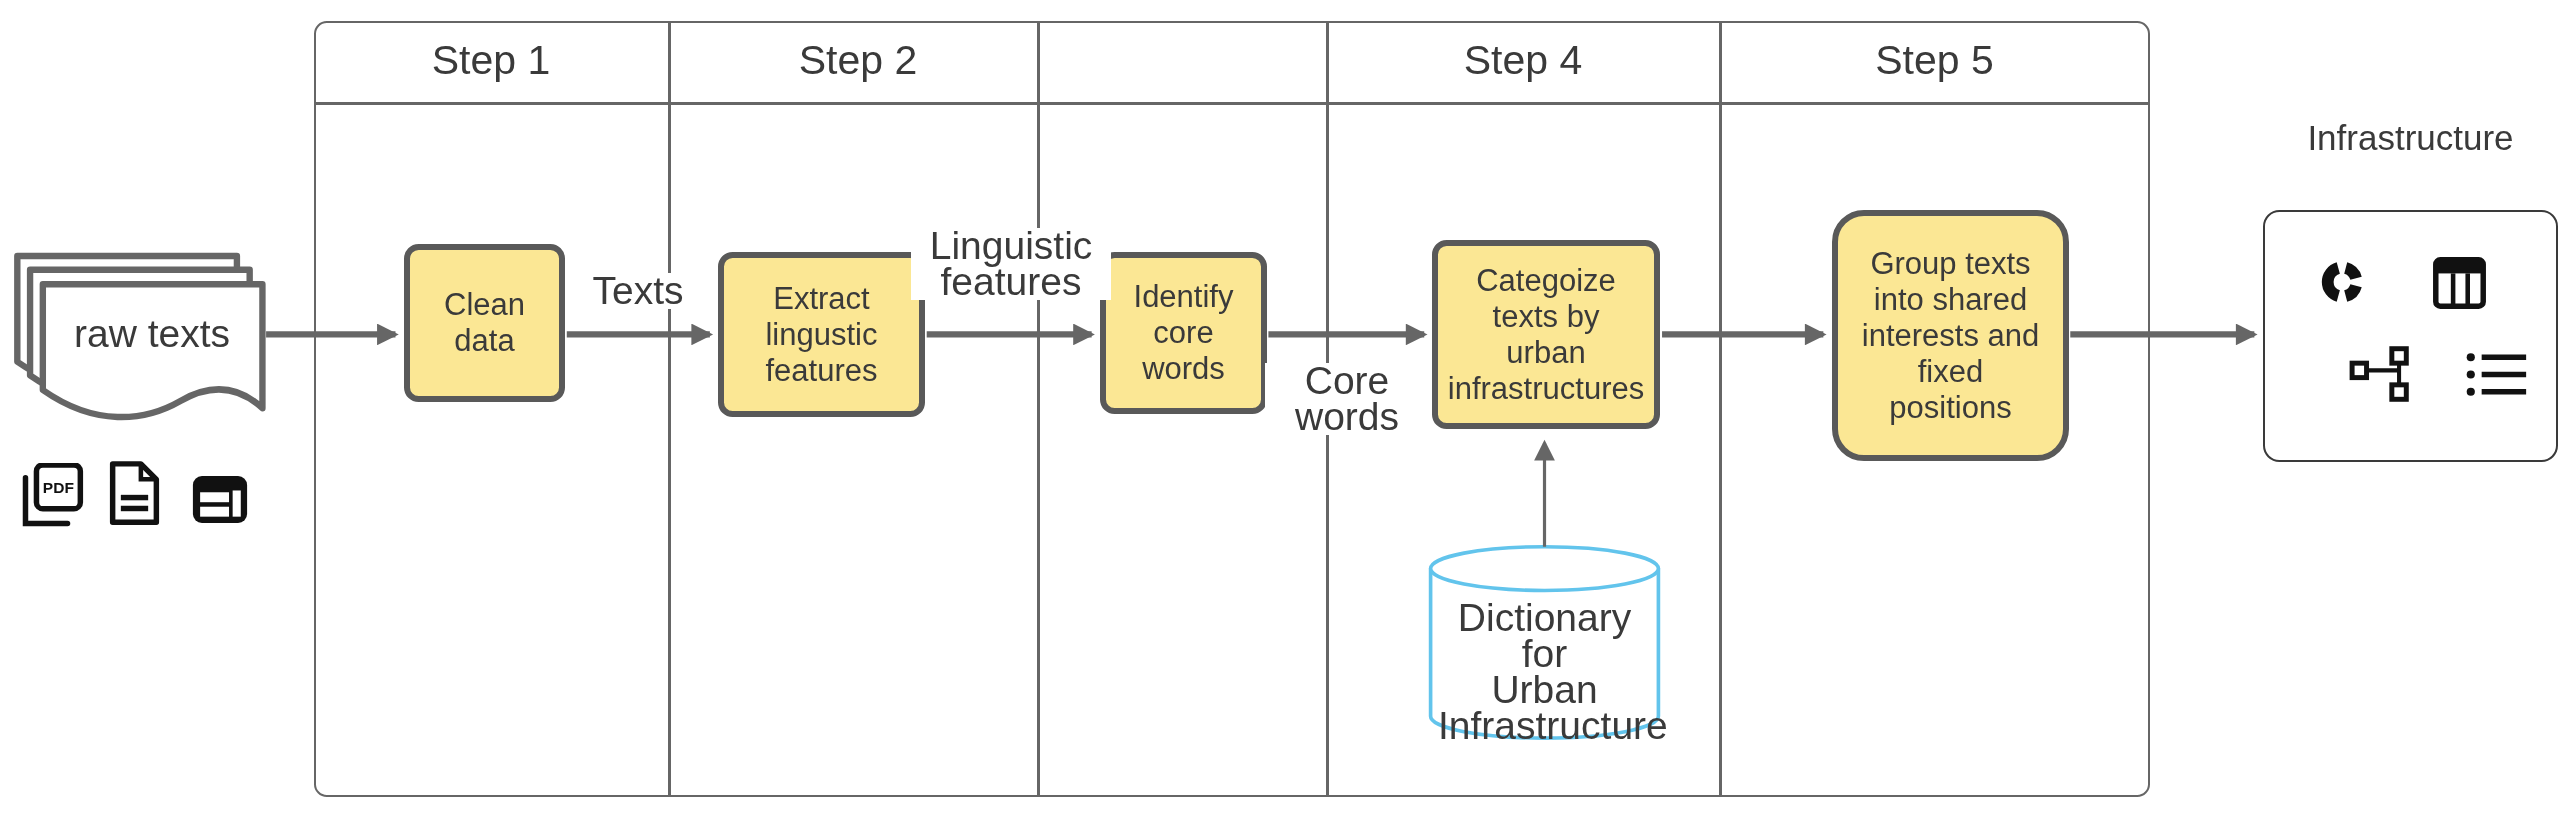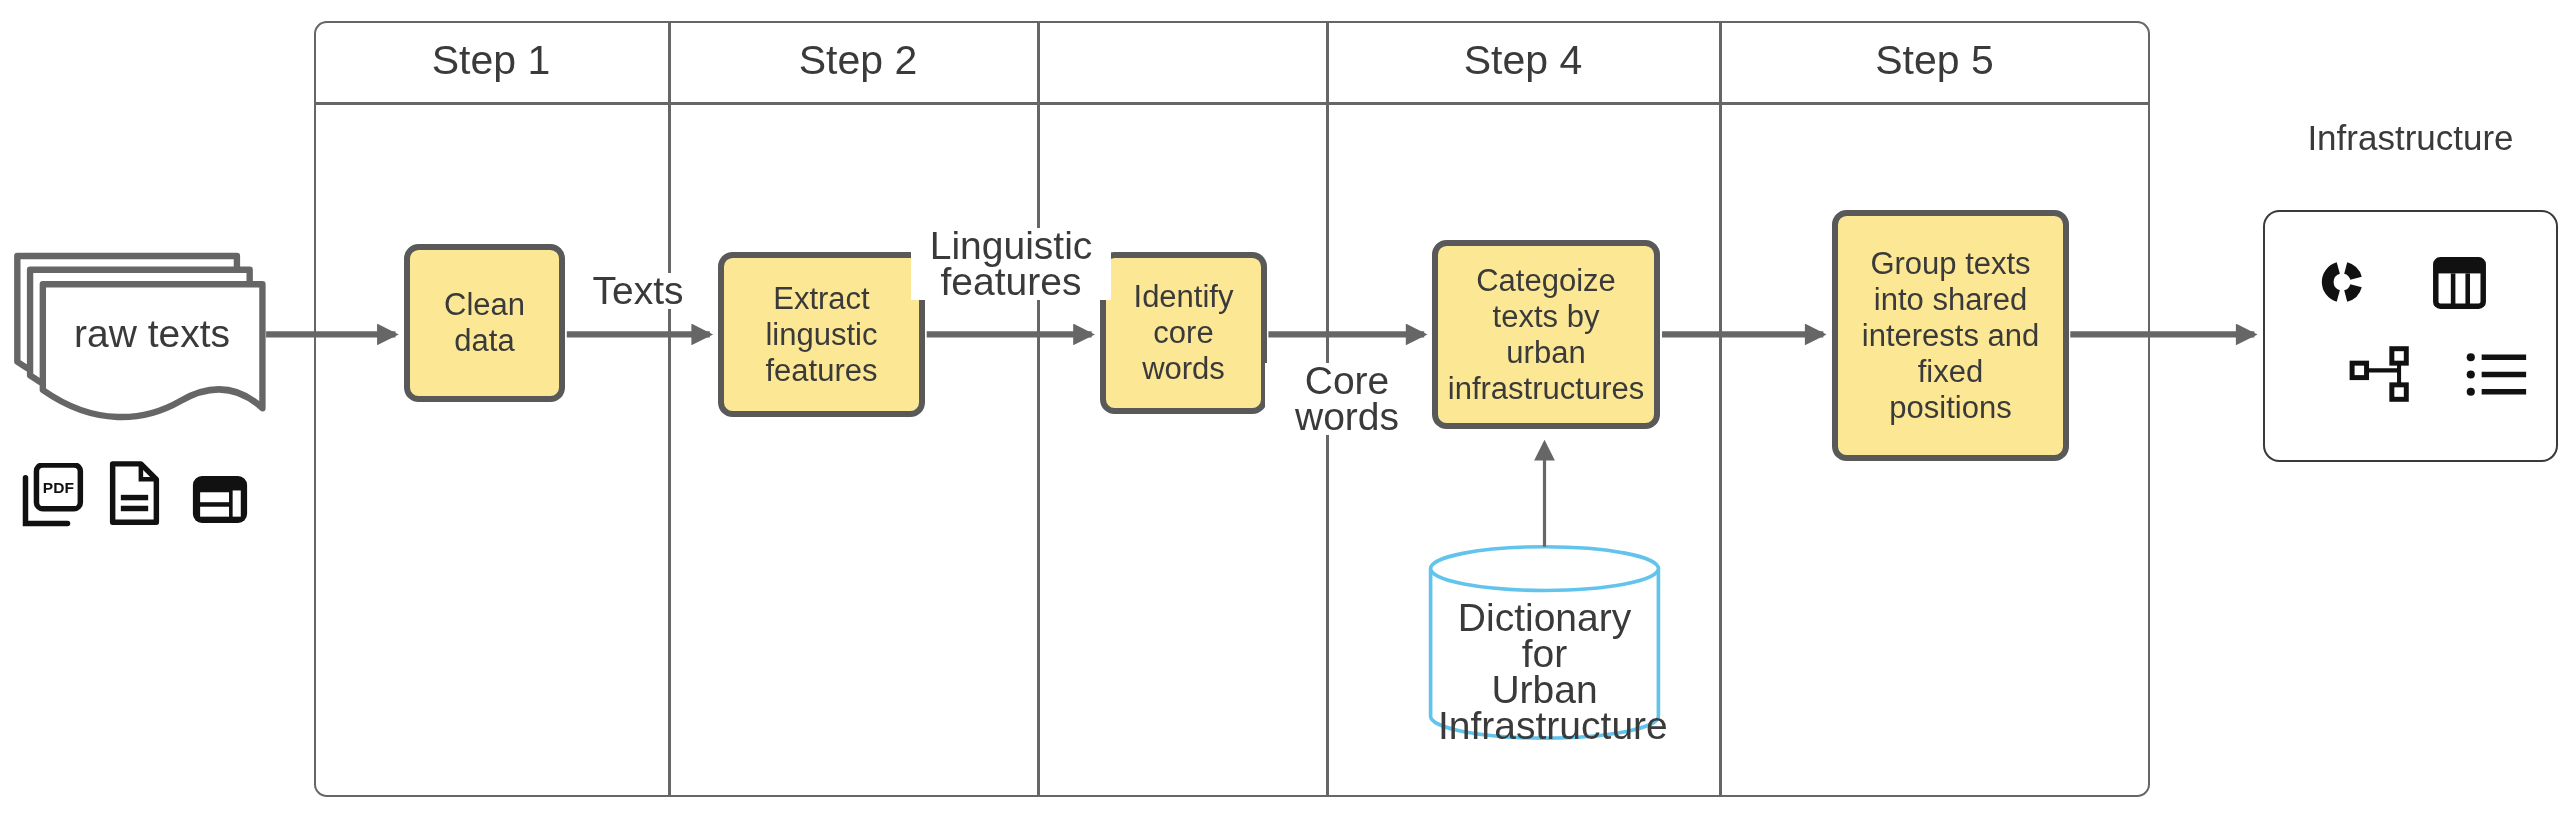--- a/index.html
+++ b/index.html
@@ -43,21 +43,21 @@
     background:#FBE794;
     border:6.4px solid #595959;border-radius:14.6px;
     display:flex;align-items:center;justify-content:center;
     text-align:center;white-space:pre-line;
     font-size:31px;line-height:36px;color:#3a3a3a;
   }
   .b1{left:404px;top:244px;width:161px;height:158px;}
   .b2{left:718px;top:252px;width:207px;height:165px;}
   .b3{left:1100px;top:252px;width:167px;height:162px;}
   .b4{left:1432px;top:240px;width:228px;height:189px;}
-  .b5{left:1832px;top:210px;width:237px;height:251px;}
+  .b5{left:1832px;top:210px;width:237px;height:251px;border-radius:32px;}
 
   
   .lbl{
     white-space:pre-line;text-align:center;
     font-size:39px;line-height:36px;color:#3a3a3a;
     background:#fff;
   }
   .l-texts{left:565px;top:273px;width:146px;}
   .l-ling{left:911px;top:228px;width:200px;}
   .l-core{left:1265px;top:363px;width:164px;}

